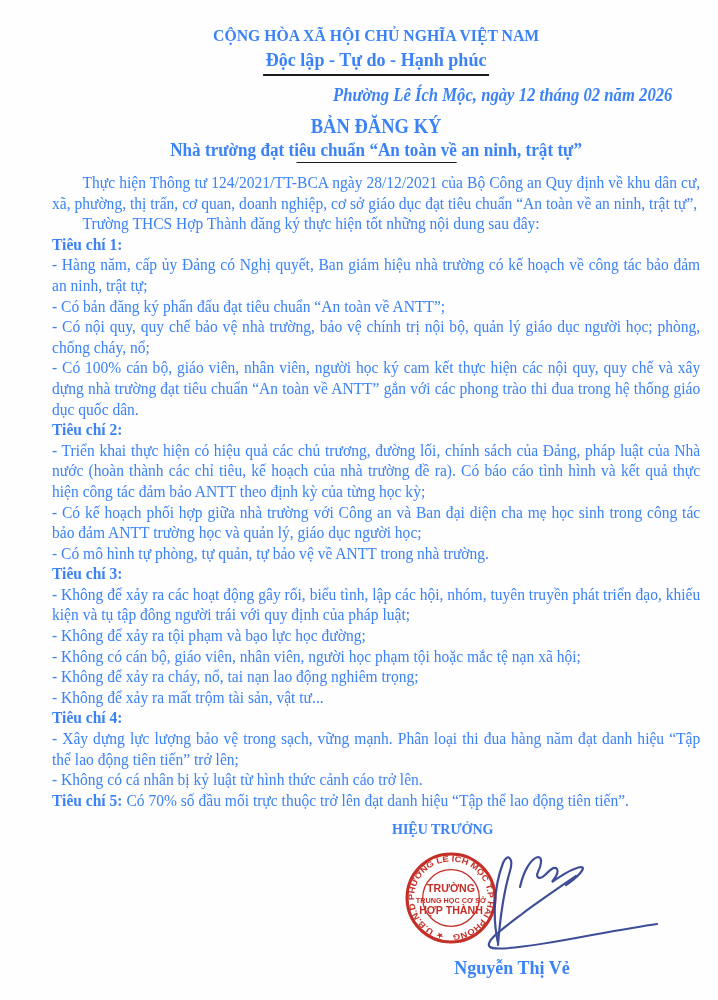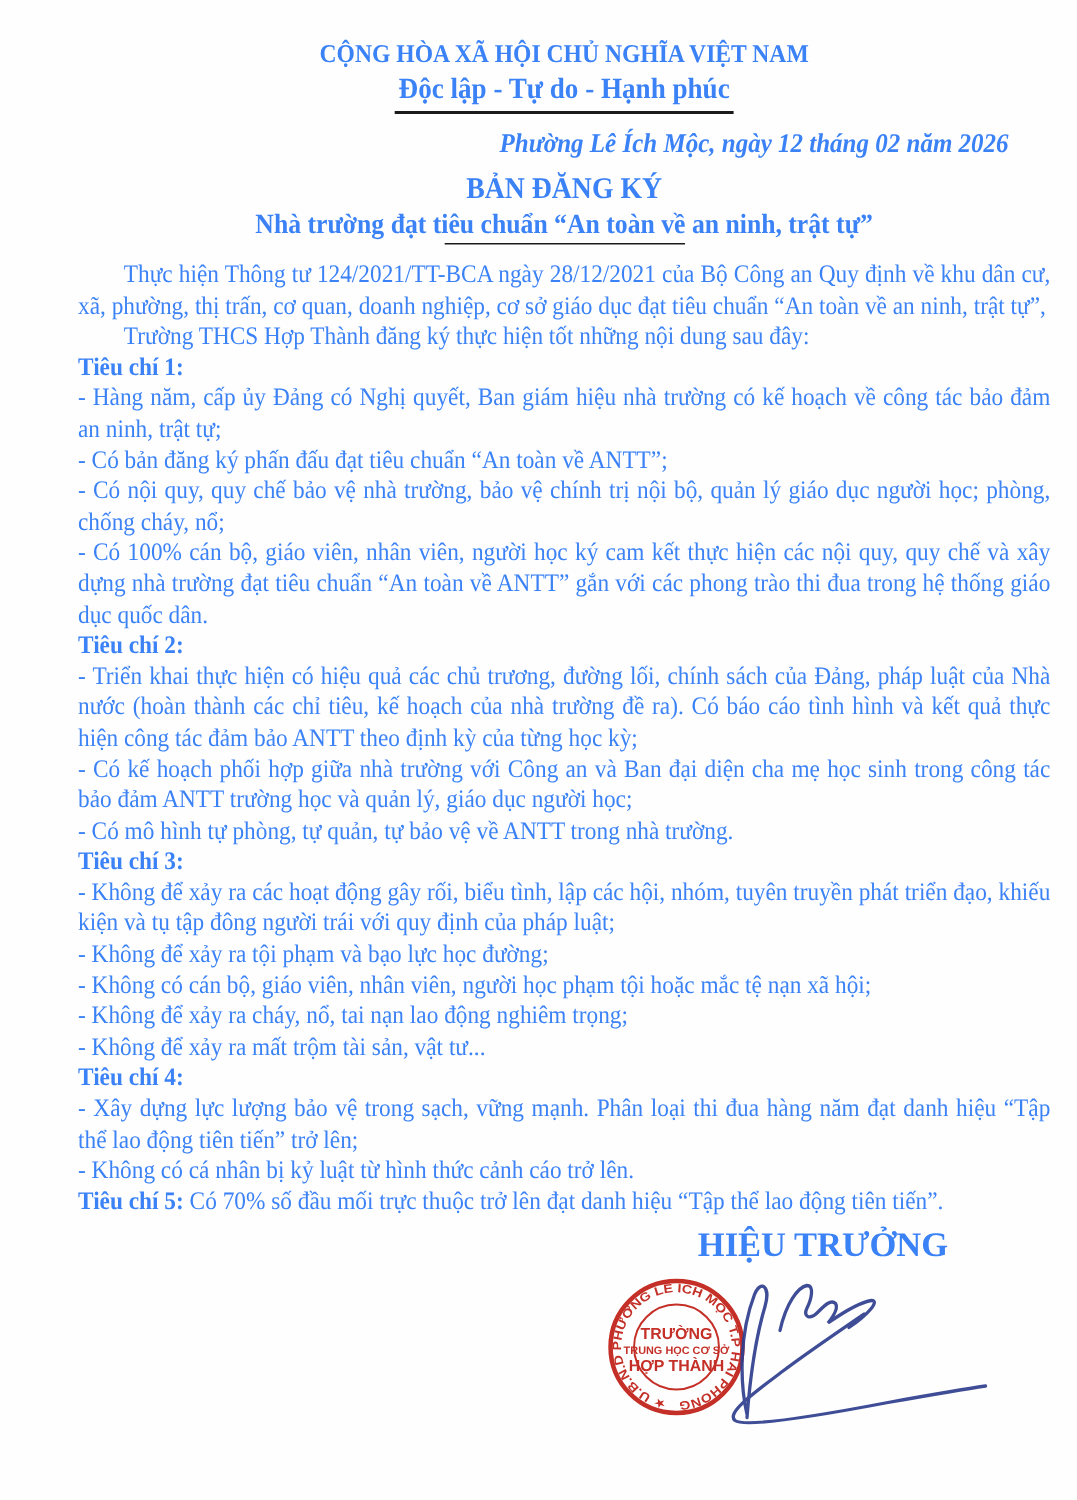--- a/index.html
+++ b/index.html
@@ -19,22 +19,22 @@
   .dateline{margin-top:8px;text-align:right;padding-right:30px;
             font-weight:bold;font-style:italic;font-size:18px;line-height:22px;}
   .doc-title{margin-top:8px;text-align:center;font-weight:bold;font-size:20px;line-height:25px;}
   .doc-subtitle{margin-top:0;text-align:center;font-weight:bold;font-size:18.5px;line-height:23px;}
   .subtitle-rule{width:173px;margin:0 auto;border-top:1.6px solid #1b1b1b;}
   .body-text{margin-top:10px;font-size:16.8px;line-height:20.6px;}
   .body-text p{margin:0;text-align:justify;}
   .indent{text-indent:33px;}
   .crit-head{font-weight:bold;}
   .bold{font-weight:bold;}
-  .sig-role{position:absolute;left:392px;top:819px;width:240px;text-align:right;
-            font-weight:bold;font-size:23px;line-height:22px;}
+  .sig-role{position:absolute;left:392px;top:819px;width:240px;text-align:left;
+            font-weight:bold;font-size:14px;line-height:22px;}
   .stamp{position:absolute;left:404px;top:851px;}
   .sig-svg{position:absolute;left:440px;top:843px;}
   .sig-name{position:absolute;left:392px;top:957px;width:240px;text-align:center;
             font-weight:bold;font-size:18px;line-height:23px;}
   .stamp-sans{font-family:"Liberation Sans","DejaVu Sans",sans-serif;font-weight:bold;}
 </style>
 </head>
 <body>
 
 <div class="page">
@@ -99,14 +99,15 @@
   </svg>
 
   <svg class="sig-svg" width="230" height="125" viewBox="0 0 230 125">
     <g fill="none" stroke="#2e3e8e" stroke-width="2.2" stroke-linecap="round" opacity="0.92">
       <path d="M 58 100 C 53 78 53 46 63 20 C 67 10 74 14 70 28 C 64 48 60 76 58 102"></path>
       <path d="M 80 44 C 84 26 92 15 98 14 C 103 14 101 23 98 29 C 95 35 100 37 105 32 C 110 27 114 23 117 26 C 119 29 116 34 112 39 C 122 32 134 25 141 24 C 147 24 138 34 126 42"></path>
       <path d="M 136 33 C 117 46 95 61 82 71 C 62 86 44 99 50 104 C 57 109 110 100 152 92 C 180 87 203 83 217 81"></path>
     </g>
   </svg>
 
+  <div class="sig-name">Nguyễn Thị Vẻ</div>
 
 </div>
 
 </body></html>

